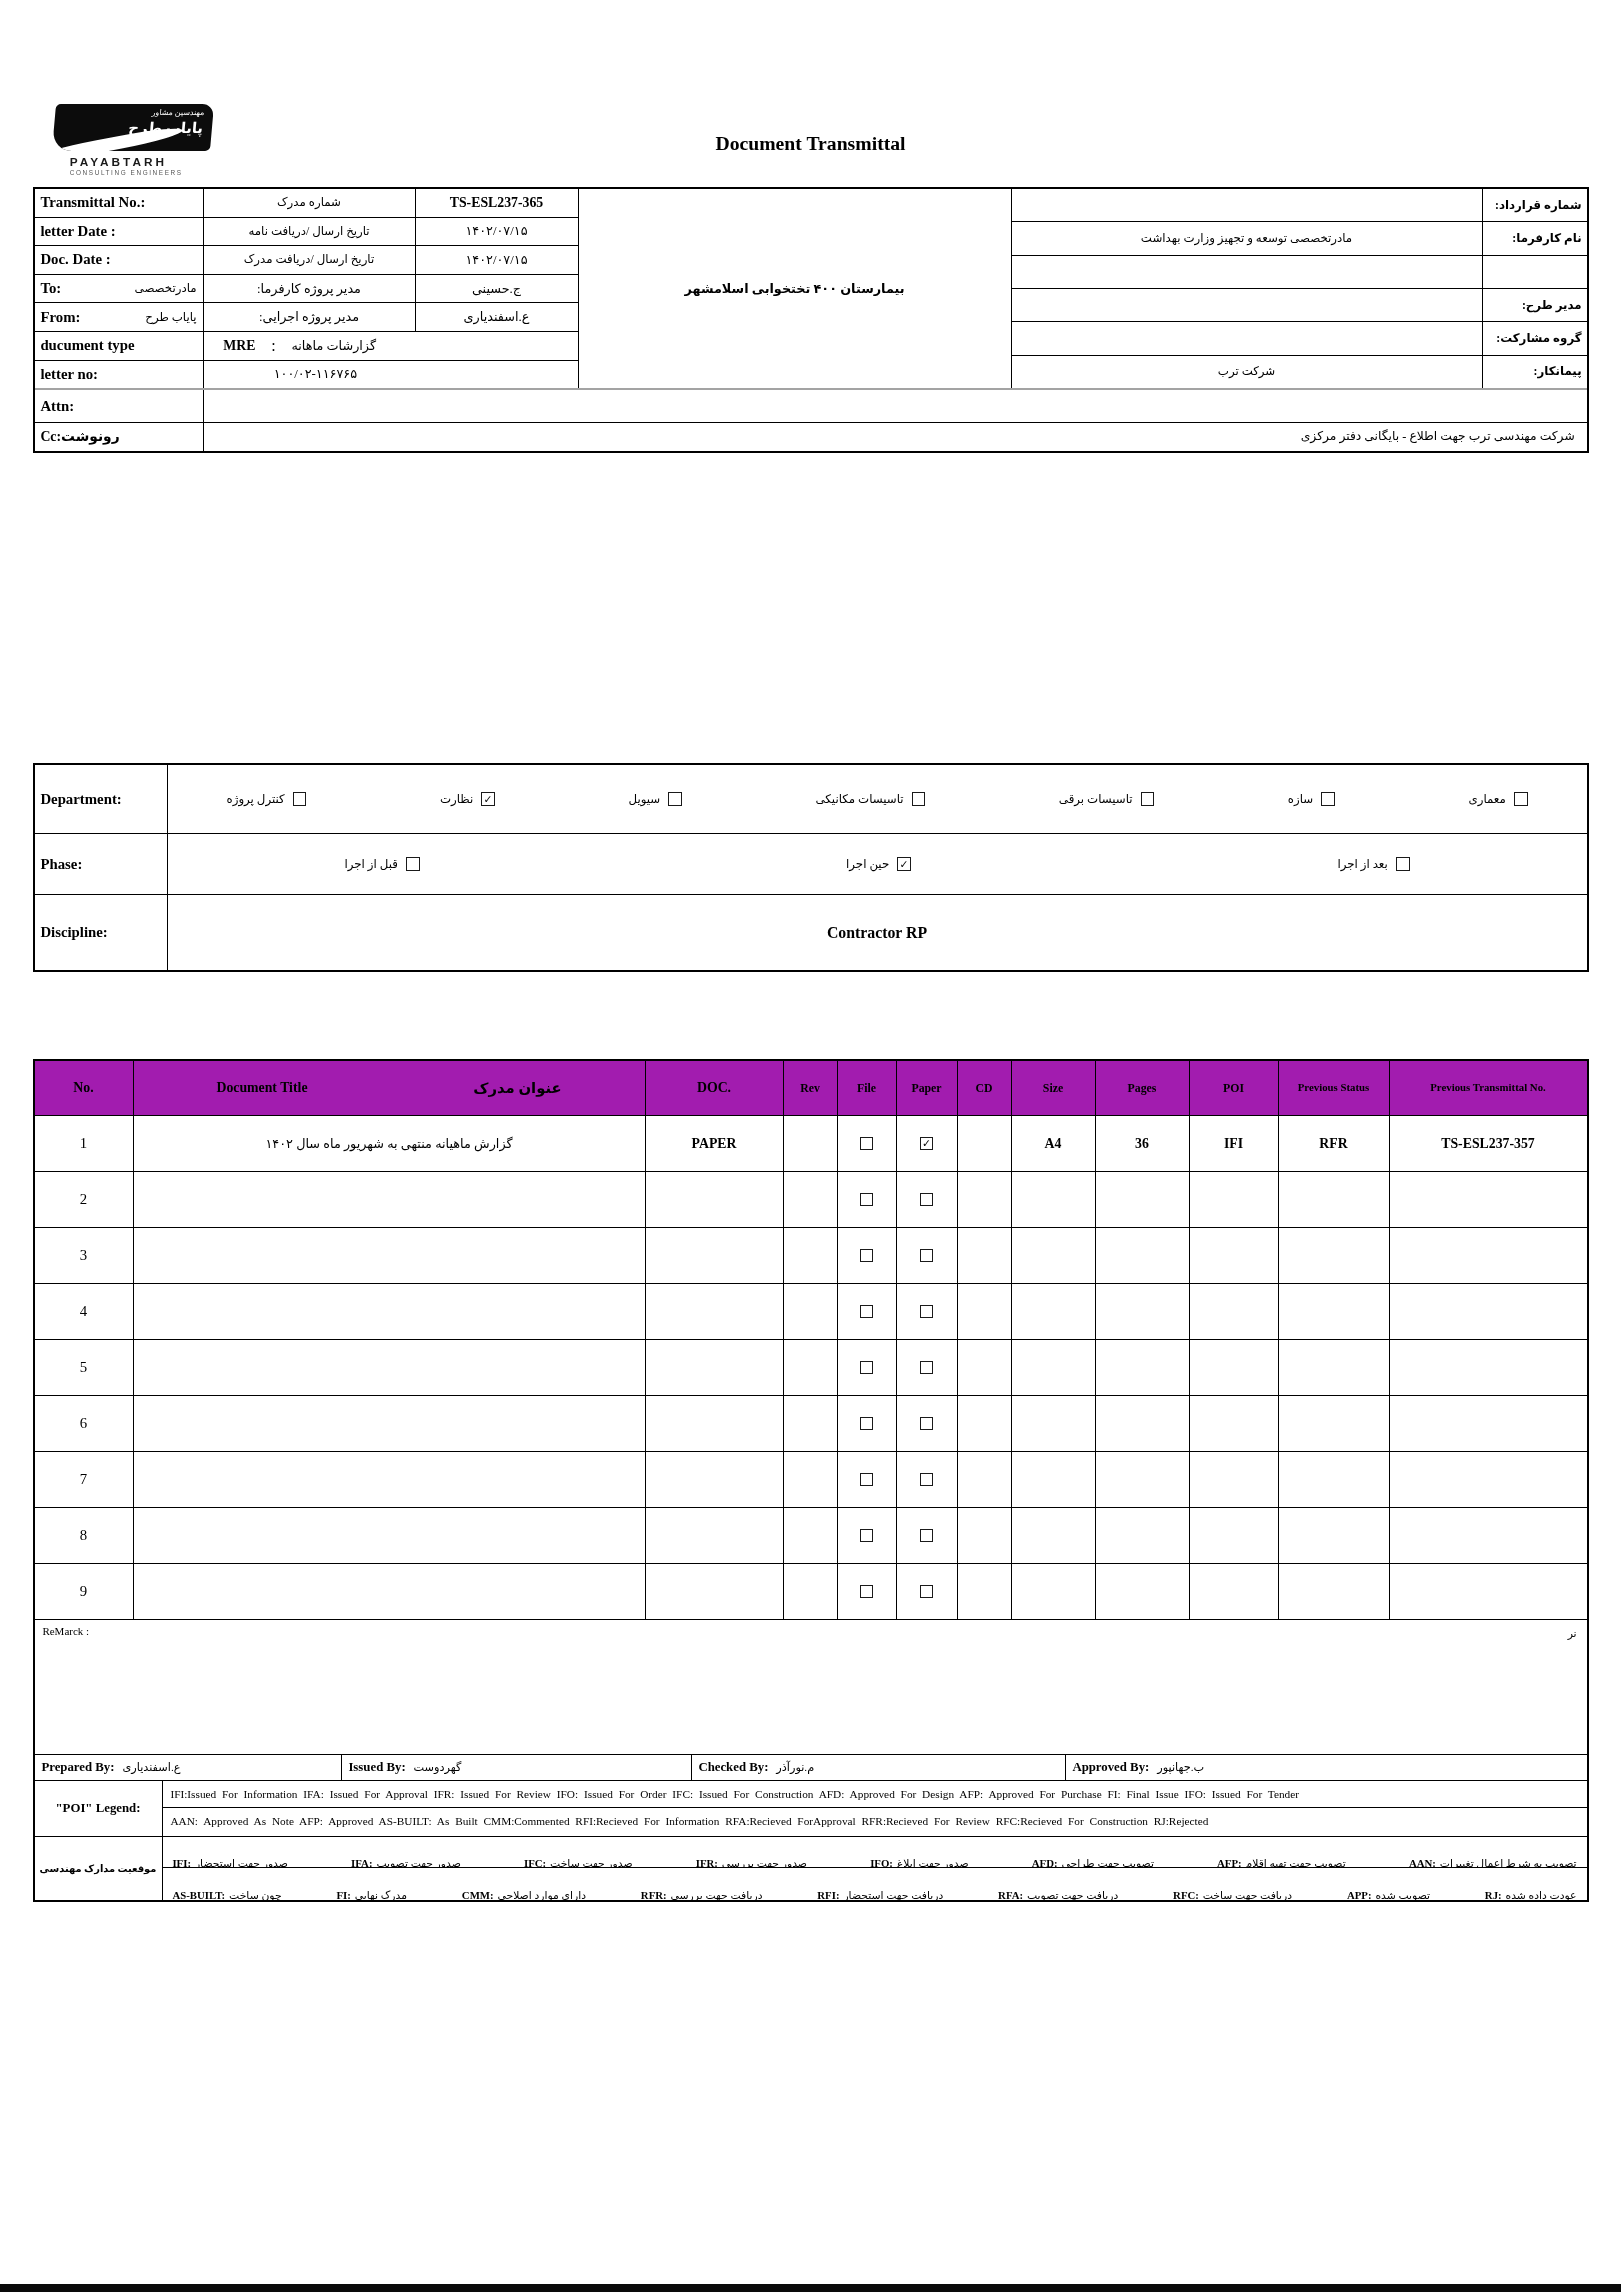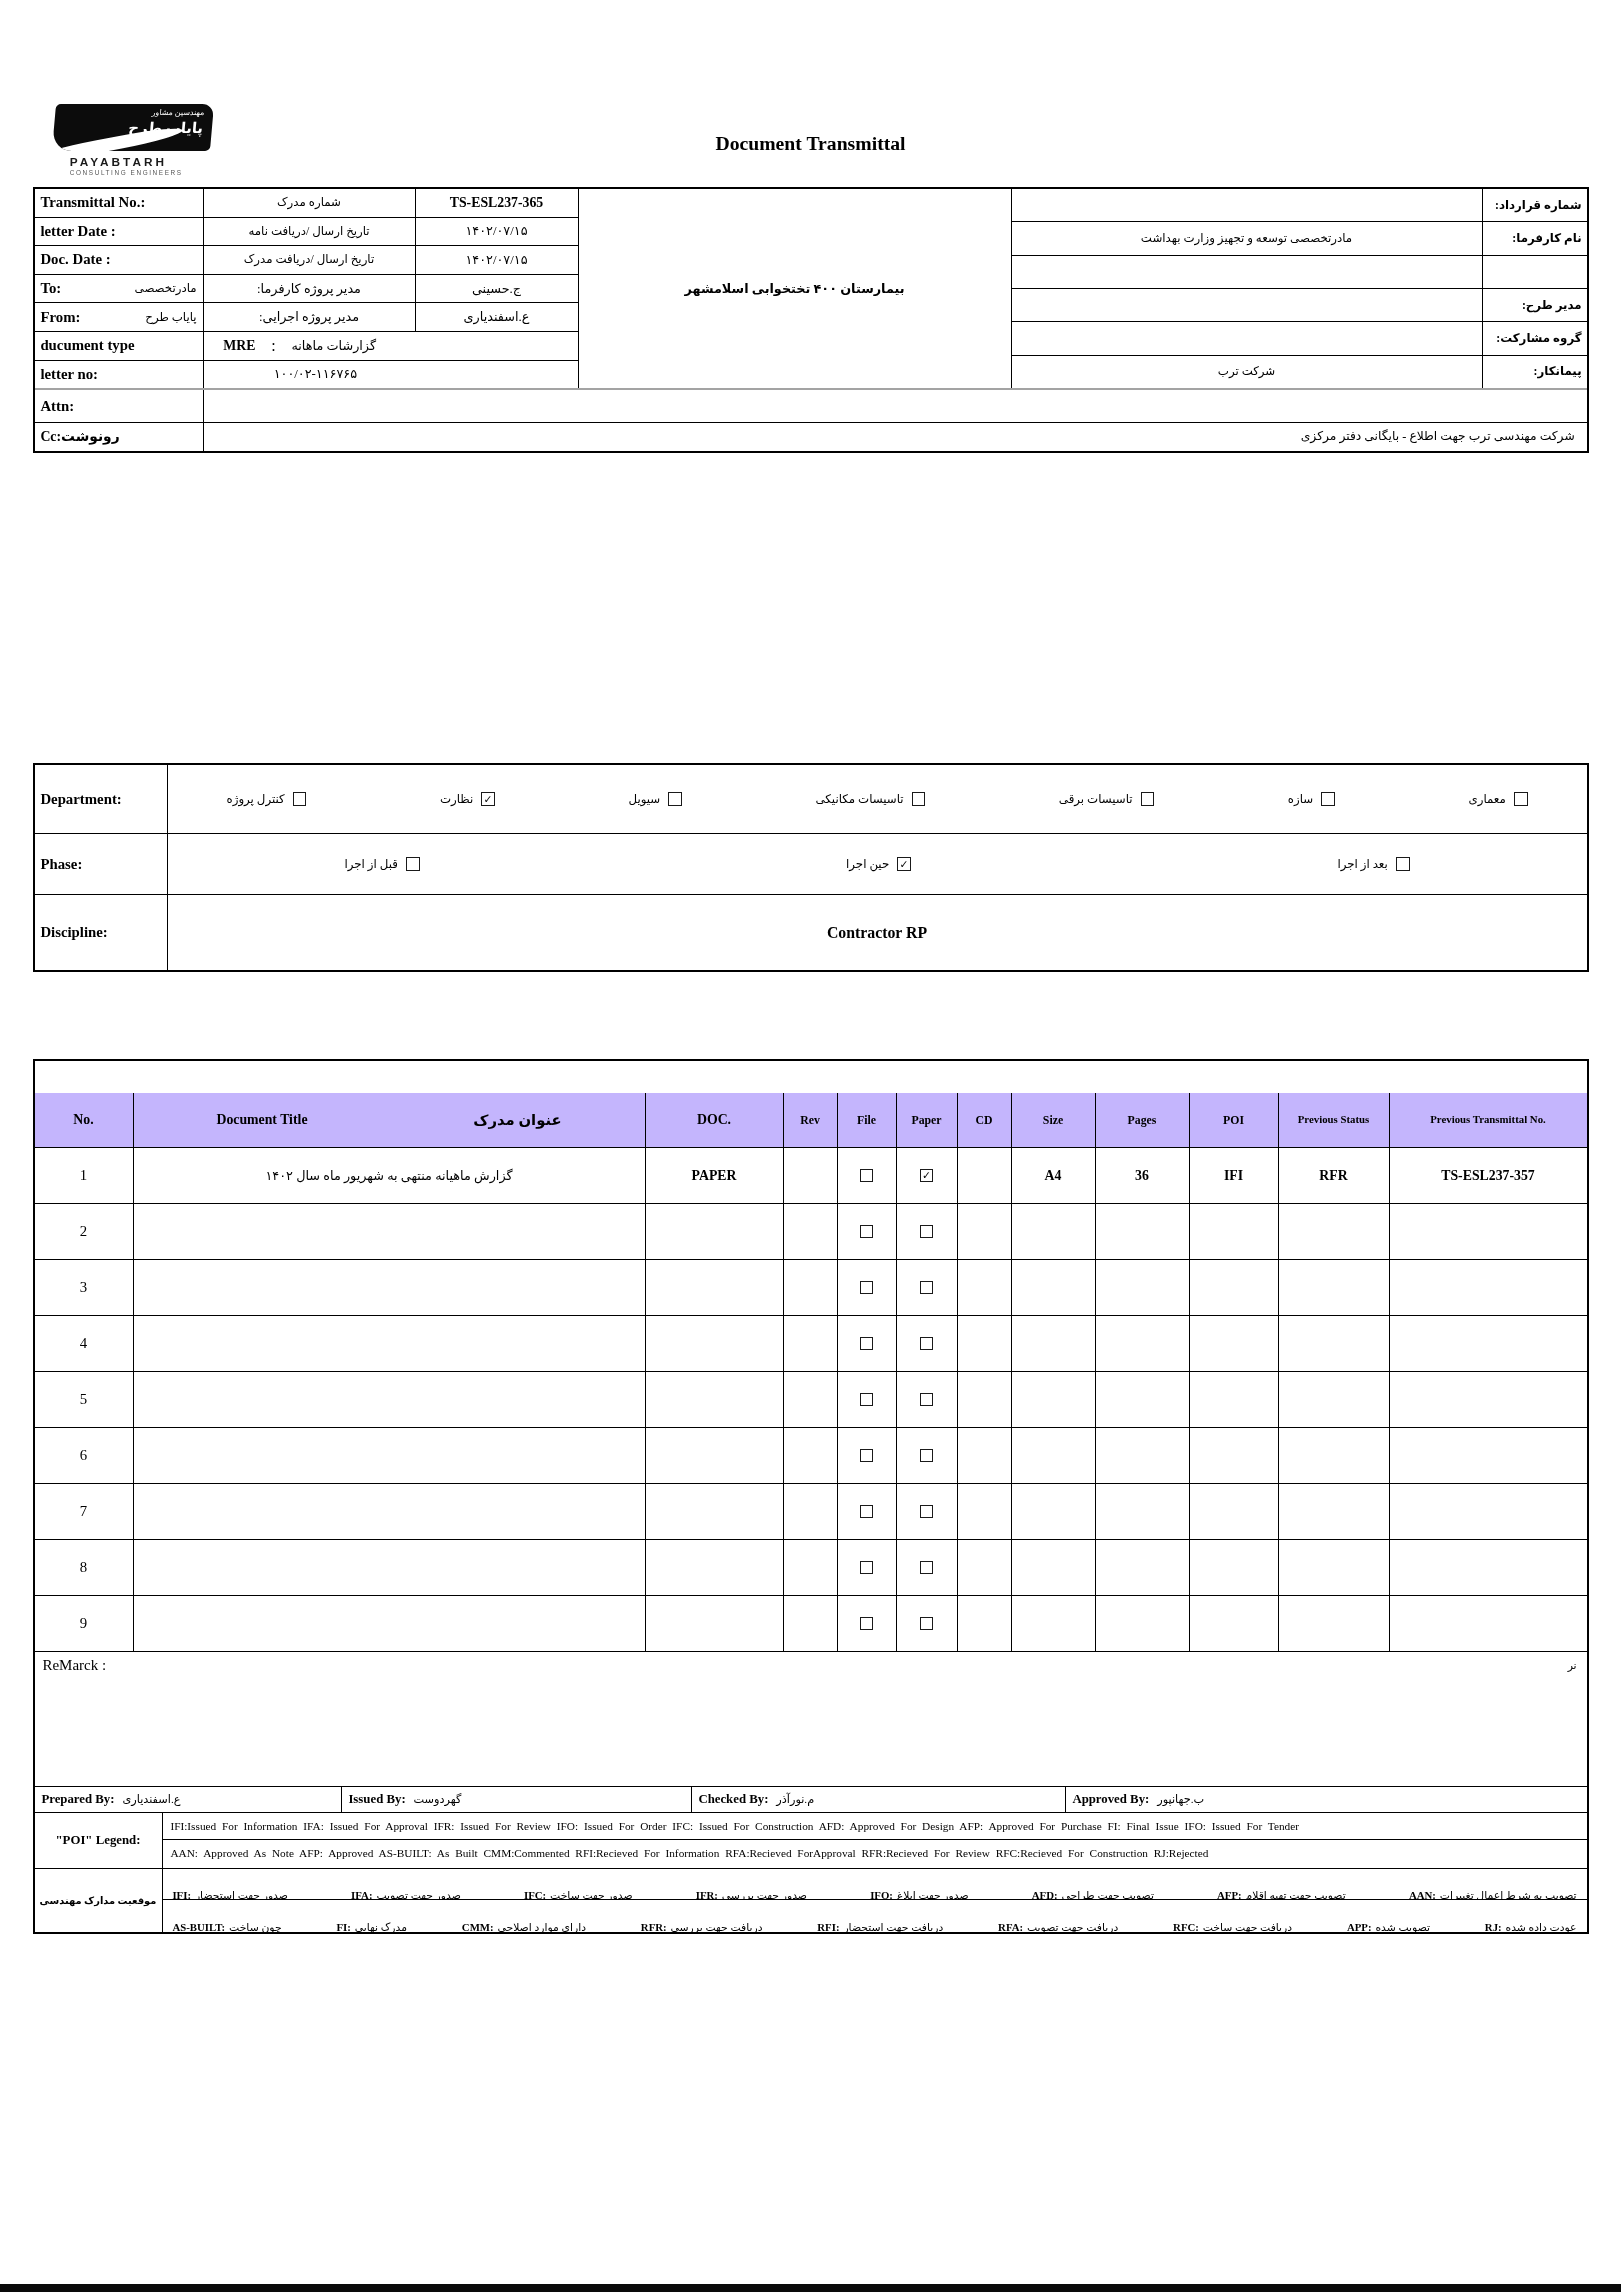--- a/index.html
+++ b/index.html
@@ -79,39 +79,39 @@
   .cbody.dis-b { justify-content:center; font-size:15.8px; font-weight:bold; }
 
   .chk-item { display:inline-flex; align-items:center; gap:7.9px; font-size:11.8px; }
   .cbox { width:13.8px; height:13.8px; border:1.5px solid #1a1a1a; display:inline-flex;
           align-items:center; justify-content:center; font-size:10.8px; line-height:1;
           background:#fff; flex:0 0 auto; }
   .cbox.small { width:12.8px; height:12.8px; }
 
   
   .dtable { position:absolute; left:32.5px; top:1059px; width:1556px; border:2px solid #000; background:#fff; }
-  .dhead { display:flex; height:55px; background:#c4b5fd; border-bottom:1px solid #000;margin-top:32px; }
+  .dhead { display:flex; height:55px; background:#a21caf; border-bottom:1px solid #000; }
   .dcell { border-right:1px solid #000; display:flex; align-items:center; justify-content:center;
            overflow:hidden; text-align:center; }
   .dcell.last { border-right:none; }
   .dc-no{width:99px;} .dc-title{width:512px;} .dc-doc{width:138px;} .dc-rev{width:54px;}
   .dc-file{width:59px;} .dc-paper{width:61px;} .dc-cd{width:54px;} .dc-size{width:84px;}
   .dc-pages{width:94px;} .dc-poi{width:89px;} .dc-ps{width:111px;} .dc-pt{flex:1;}
   .hbold { font-weight:bold; font-size:13.8px; }
   .hsmall { font-weight:bold; font-size:11.8px; }
   .htiny { font-weight:bold; font-size:10.8px; line-height:1.25; }
   .hsplit { justify-content:space-around; }
   .fa15 { font-size:14.8px; }
   .drow { display:flex; height:56px; border-bottom:1px solid #000; font-size:13.8px; }
   .drow .dc-no { font-size:14.8px; }
   .drow .dc-title { font-size:12.8px; }
   .strong { font-weight:bold; }
 
   .remark { position:relative; height:135px; border-bottom:1px solid #000; }
-  .remark-label { position:absolute; left:7.9px; top:4.9px; font-size:15px; }
+  .remark-label { position:absolute; left:7.9px; top:4.9px; font-size:11px; }
   .remark-note { position:absolute; right:9.9px; top:6.9px; font-size:10.8px; }
 
   .sigrow { display:flex; height:25.6px; border-bottom:1px solid #000; }
   .sigcell { display:flex; align-items:center; gap:7.9px; padding:0 6.9px; border-right:1px solid #000; overflow:hidden; }
   .sigcell:last-child { border-right:none; }
   .sigcell b { font-size:12.8px; }
   .signame { font-size:11.3px; }
   .sc1{width:307px;} .sc2{width:350px;} .sc3{width:374px;} .sc4{flex:1;}
 
   .pleg, .fleg { display:flex; }

